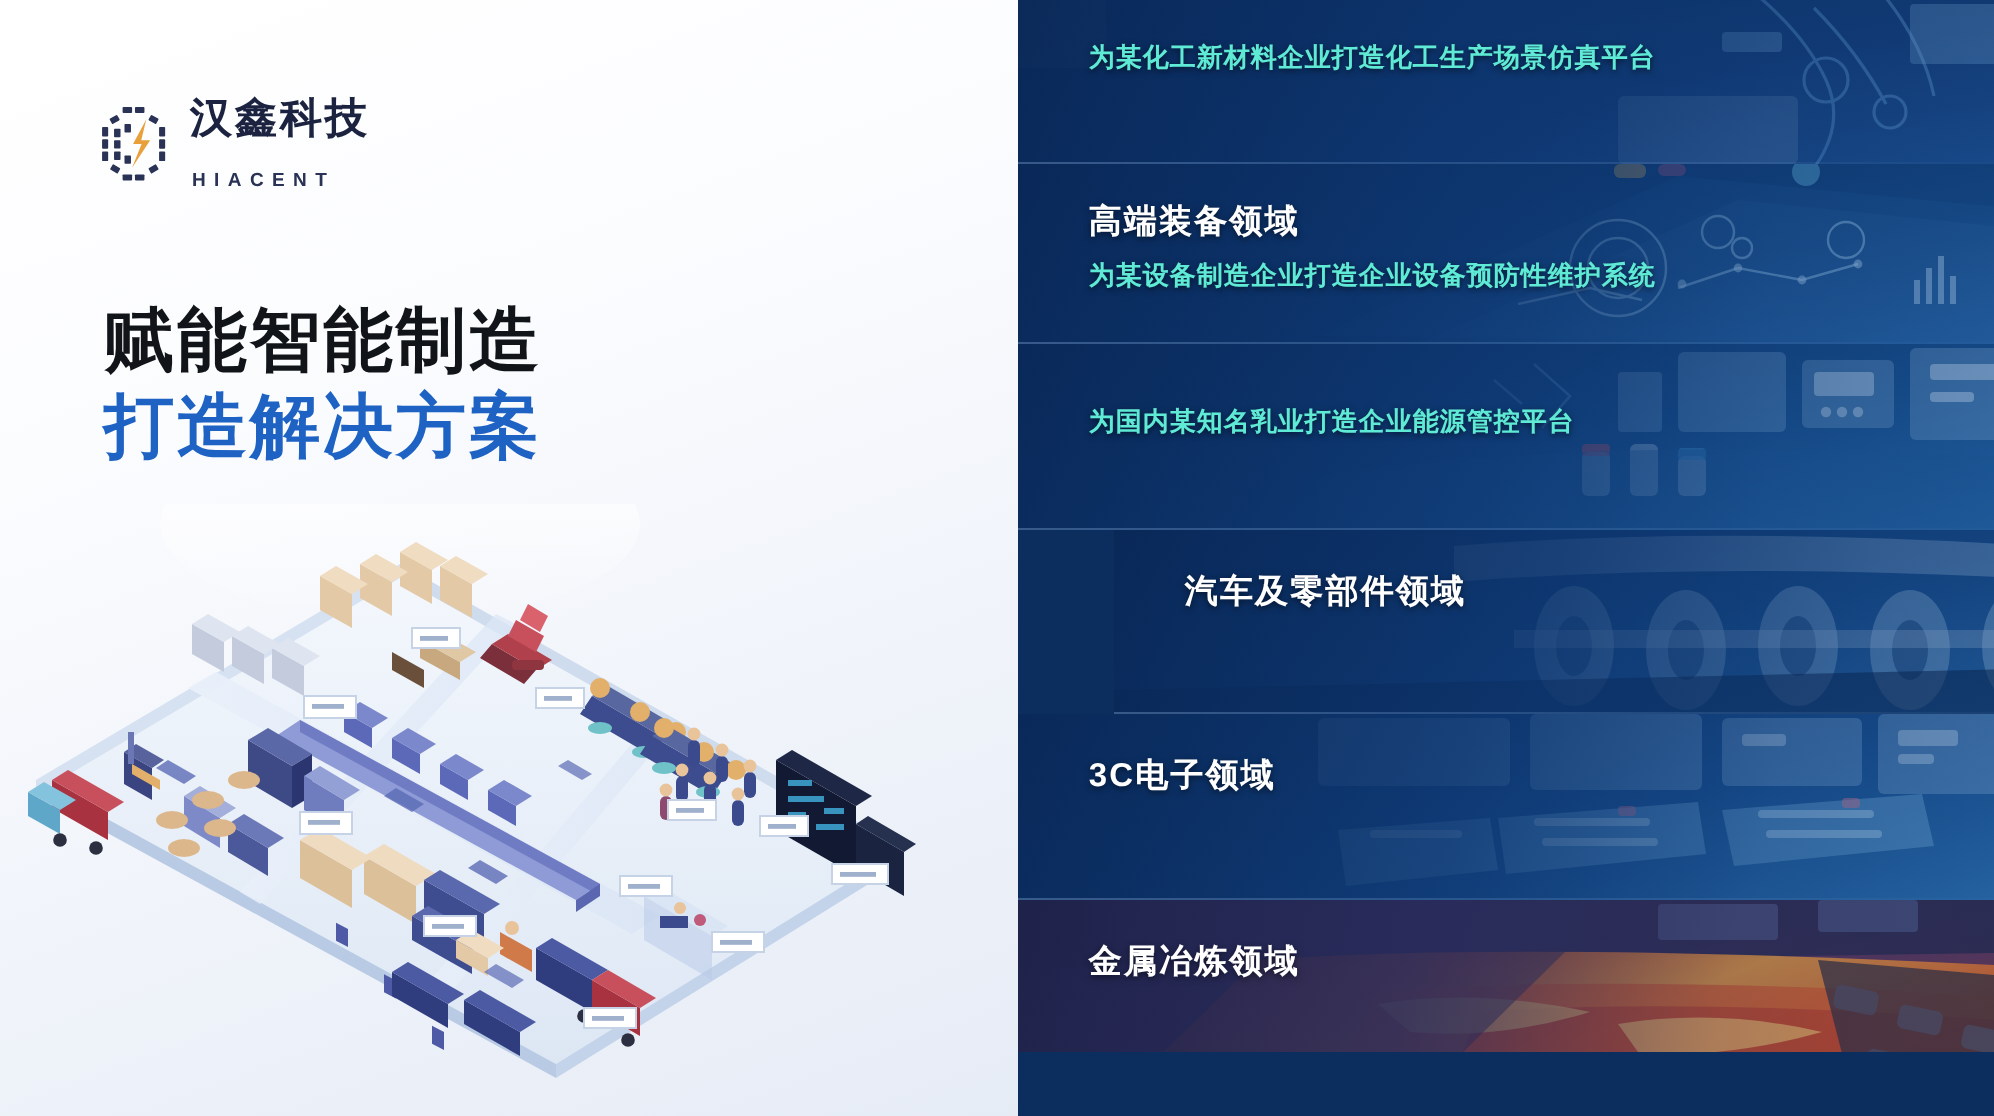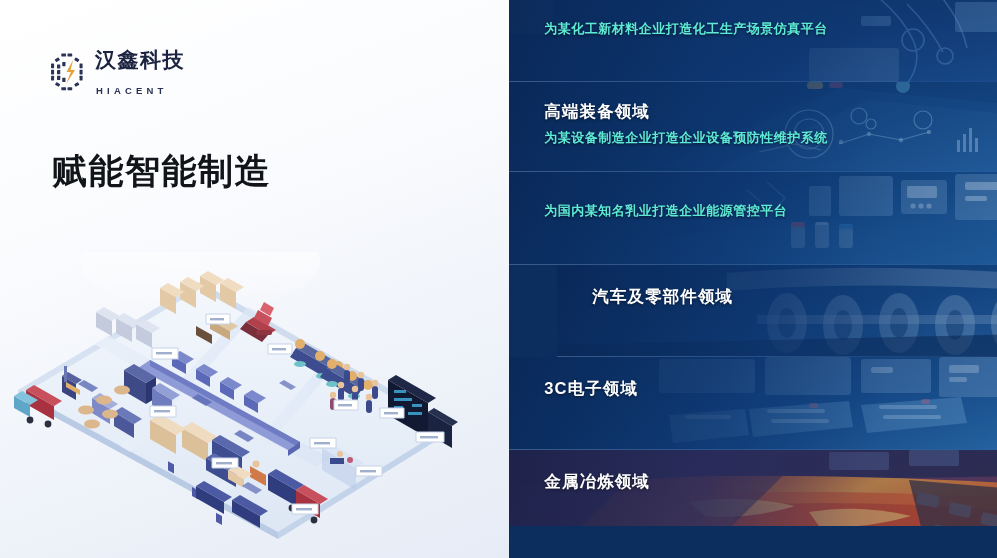--- a/index.html
+++ b/index.html
@@ -136,20 +136,21 @@
         <path d="M26.5 8 L19.5 21 L24 21 L19 33.5 L28.5 19 L23.8 19 Z" fill="#e8a13a"></path>
       </svg>
       <div class="logo-words">
         <span class="logo-cn">汉鑫科技</span>
         <span class="logo-en">HIACENT</span>
       </div>
     </div>
 
     <div class="headline">
       <div class="hl-line hl-1">赋能智能制造</div>
+      <div class="hl-line hl-2">打造解决方案</div>
     </div>
 
     <div class="factory-wrap">
       <svg class="factory-svg" viewBox="0 0 480 306">
         <defs>
           <linearGradient id="floorG" x1="0" y1="0" x2="0" y2="1">
             <stop offset="0" stop-color="#f4f8fd"></stop>
             <stop offset="1" stop-color="#dde7f4"></stop>
           </linearGradient>
           <linearGradient id="glowG" x1="0" y1="0" x2="0" y2="1">

